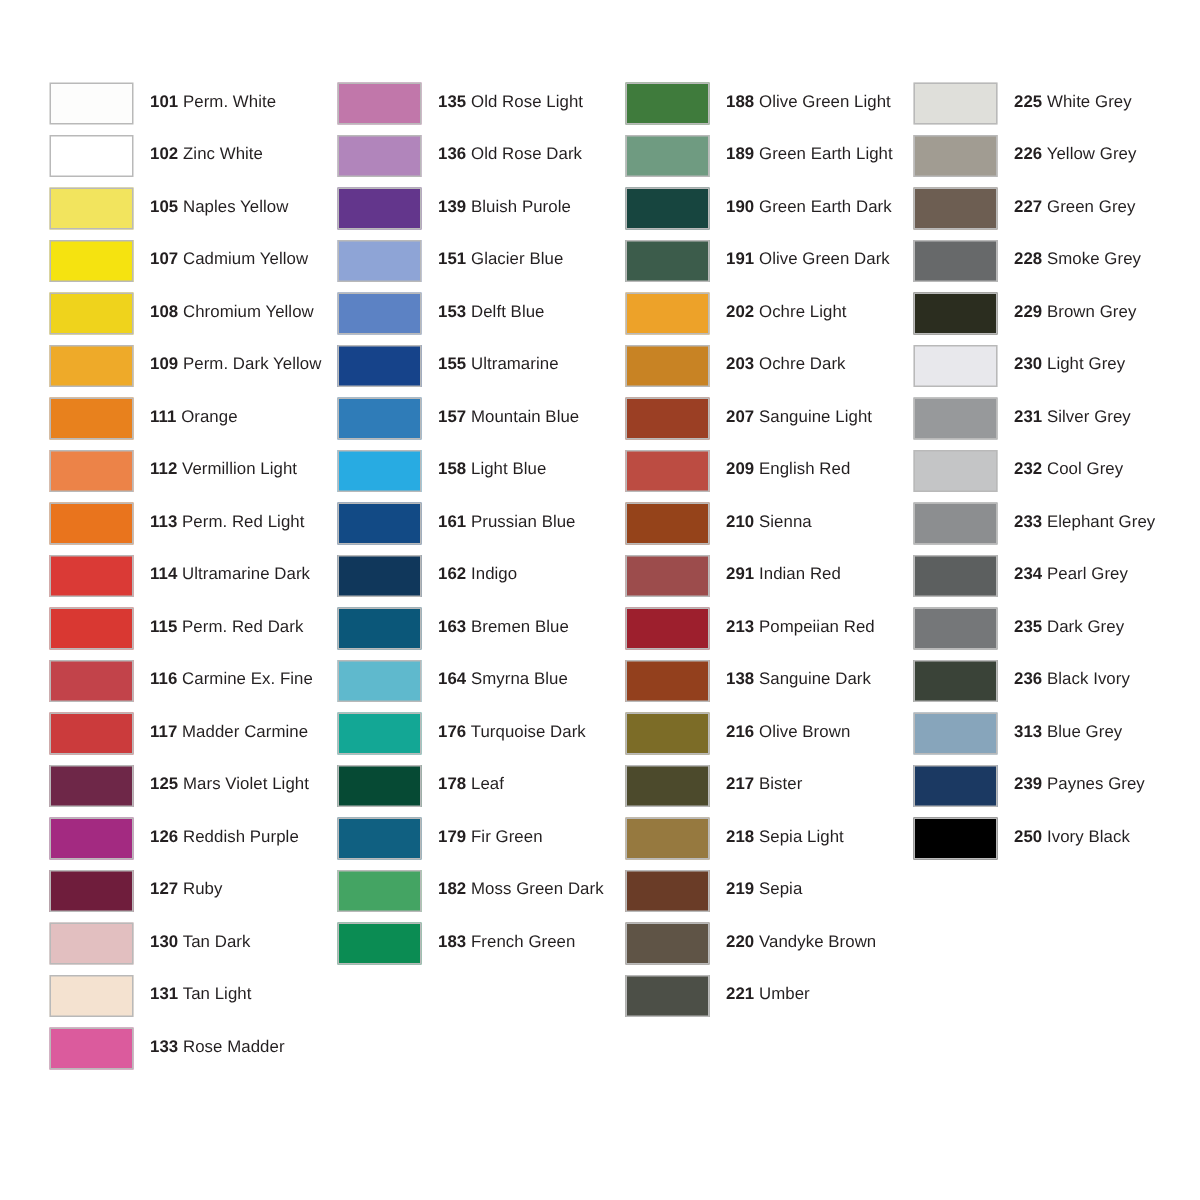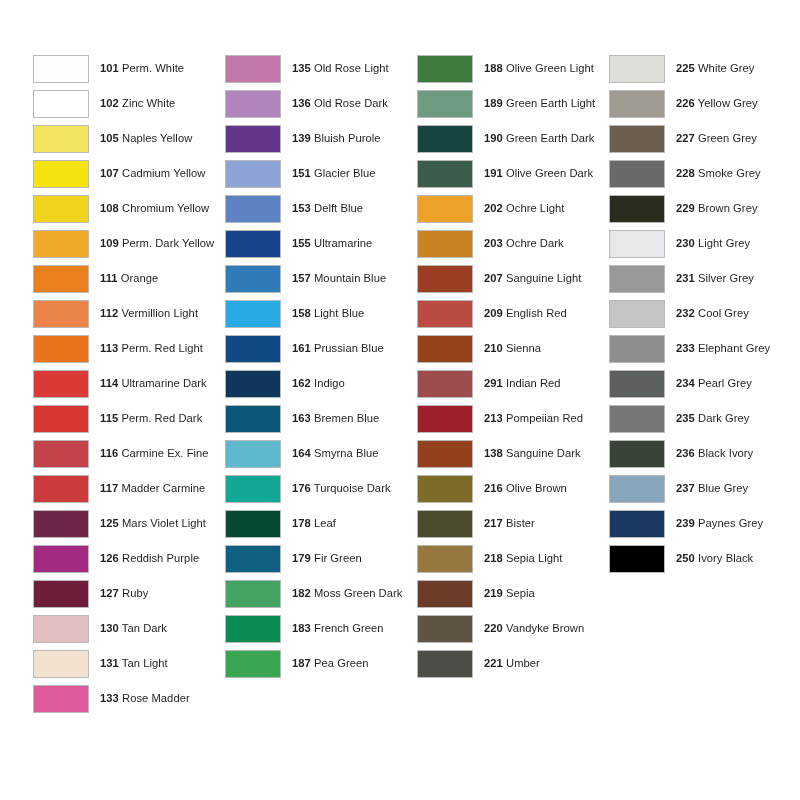--- a/index.html
+++ b/index.html
@@ -208,24 +208,20 @@
           <div class="label"><span class="code">179</span> <span class="name">Fir Green</span></div>
         </div>
         <div class="swatch-row">
           <div class="swatch" style="background: rgb(68, 164, 99); border-color: rgb(185, 185, 185);"></div>
           <div class="label"><span class="code">182</span> <span class="name">Moss Green Dark</span></div>
         </div>
         <div class="swatch-row">
           <div class="swatch" style="background: rgb(11, 140, 83); border-color: rgb(185, 185, 185);"></div>
           <div class="label"><span class="code">183</span> <span class="name">French Green</span></div>
         </div>
-        <div class="swatch-row">
-          <div class="swatch" style="background: rgb(58, 166, 81); border-color: rgb(185, 185, 185);"></div>
-          <div class="label"><span class="code">187</span> <span class="name">Pea Green</span></div>
-        </div>
       </div>
       <div class="column">
         <div class="swatch-row">
           <div class="swatch" style="background: rgb(63, 123, 60); border-color: rgb(185, 185, 185);"></div>
           <div class="label"><span class="code">188</span> <span class="name">Olive Green Light</span></div>
         </div>
         <div class="swatch-row">
           <div class="swatch" style="background: rgb(111, 155, 129); border-color: rgb(185, 185, 185);"></div>
           <div class="label"><span class="code">189</span> <span class="name">Green Earth Light</span></div>
         </div>
@@ -338,21 +334,21 @@
         <div class="swatch-row">
           <div class="swatch" style="background: rgb(117, 119, 121); border-color: rgb(185, 185, 185);"></div>
           <div class="label"><span class="code">235</span> <span class="name">Dark Grey</span></div>
         </div>
         <div class="swatch-row">
           <div class="swatch" style="background: rgb(58, 67, 56); border-color: rgb(185, 185, 185);"></div>
           <div class="label"><span class="code">236</span> <span class="name">Black Ivory</span></div>
         </div>
         <div class="swatch-row">
           <div class="swatch" style="background: rgb(135, 165, 187); border-color: rgb(185, 185, 185);"></div>
-          <div class="label"><span class="code">237</span> <span class="name">Blue Grey</span></div>
+          <div class="label"><span class="code">313</span> <span class="name">Blue Grey</span></div>
         </div>
         <div class="swatch-row">
           <div class="swatch" style="background: rgb(27, 57, 98); border-color: rgb(185, 185, 185);"></div>
           <div class="label"><span class="code">239</span> <span class="name">Paynes Grey</span></div>
         </div>
         <div class="swatch-row">
           <div class="swatch" style="background: rgb(0, 0, 0); border-color: rgb(185, 185, 185);"></div>
           <div class="label"><span class="code">250</span> <span class="name">Ivory Black</span></div>
         </div>
       </div>

